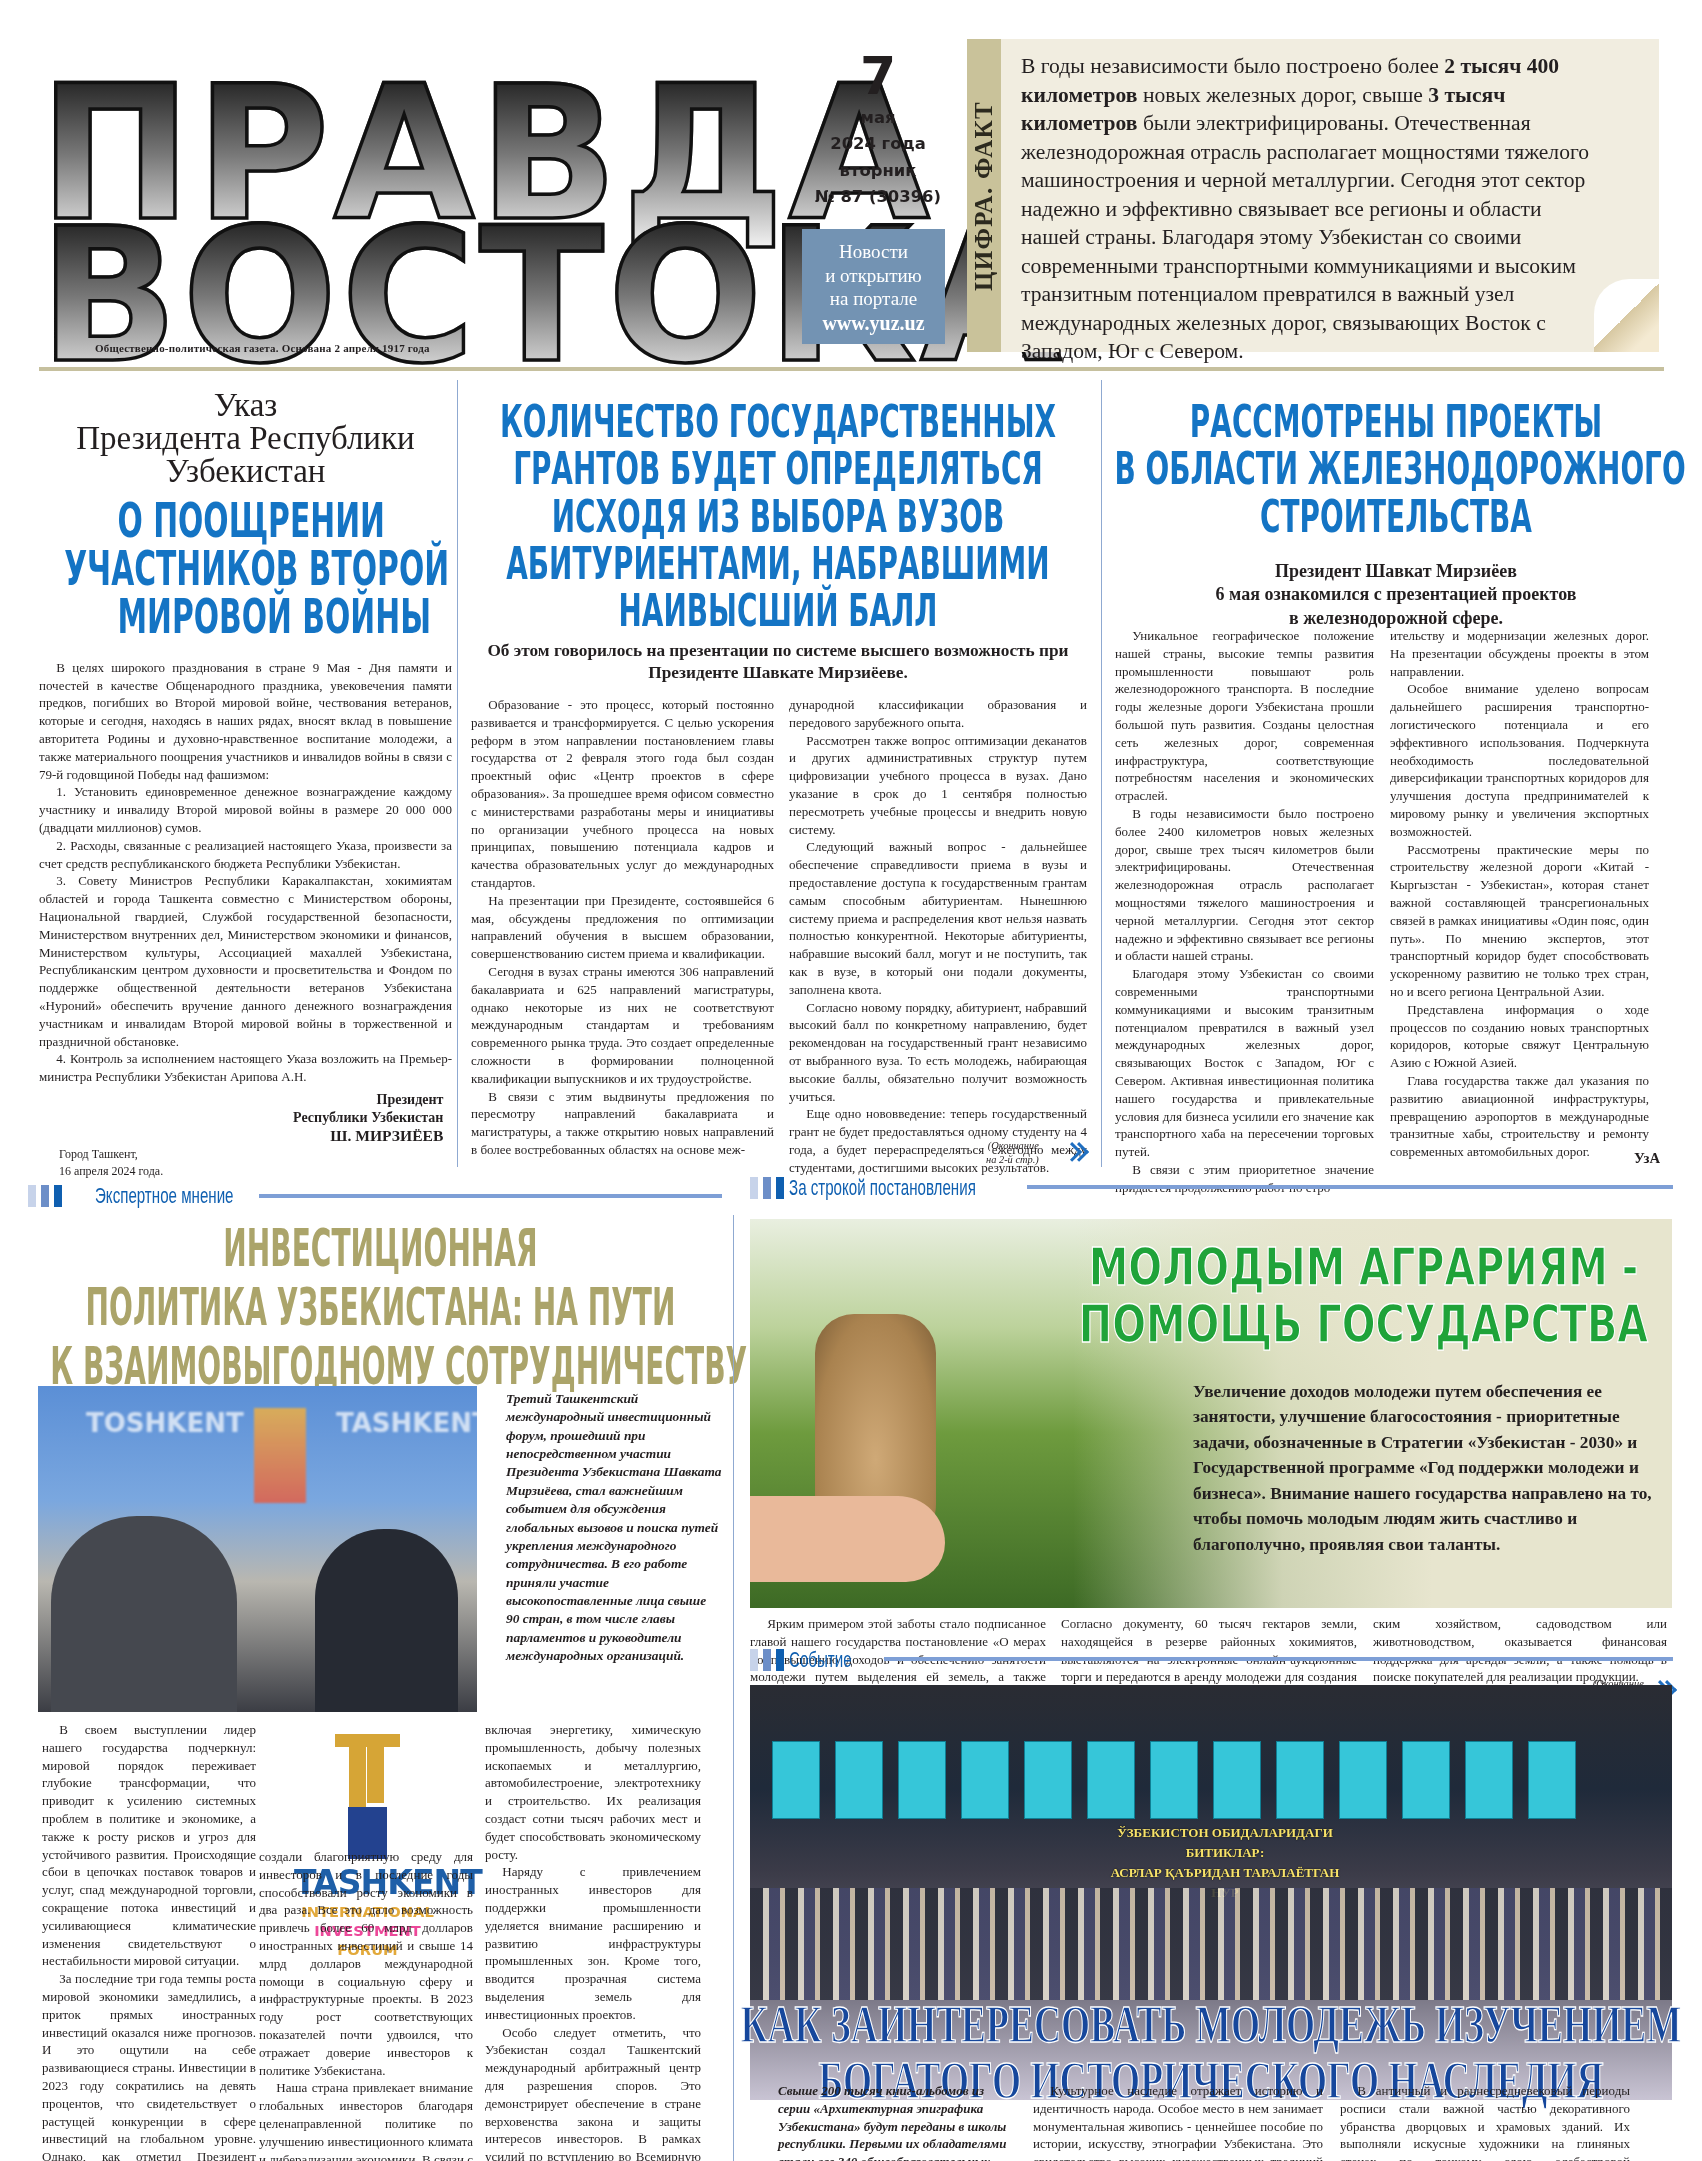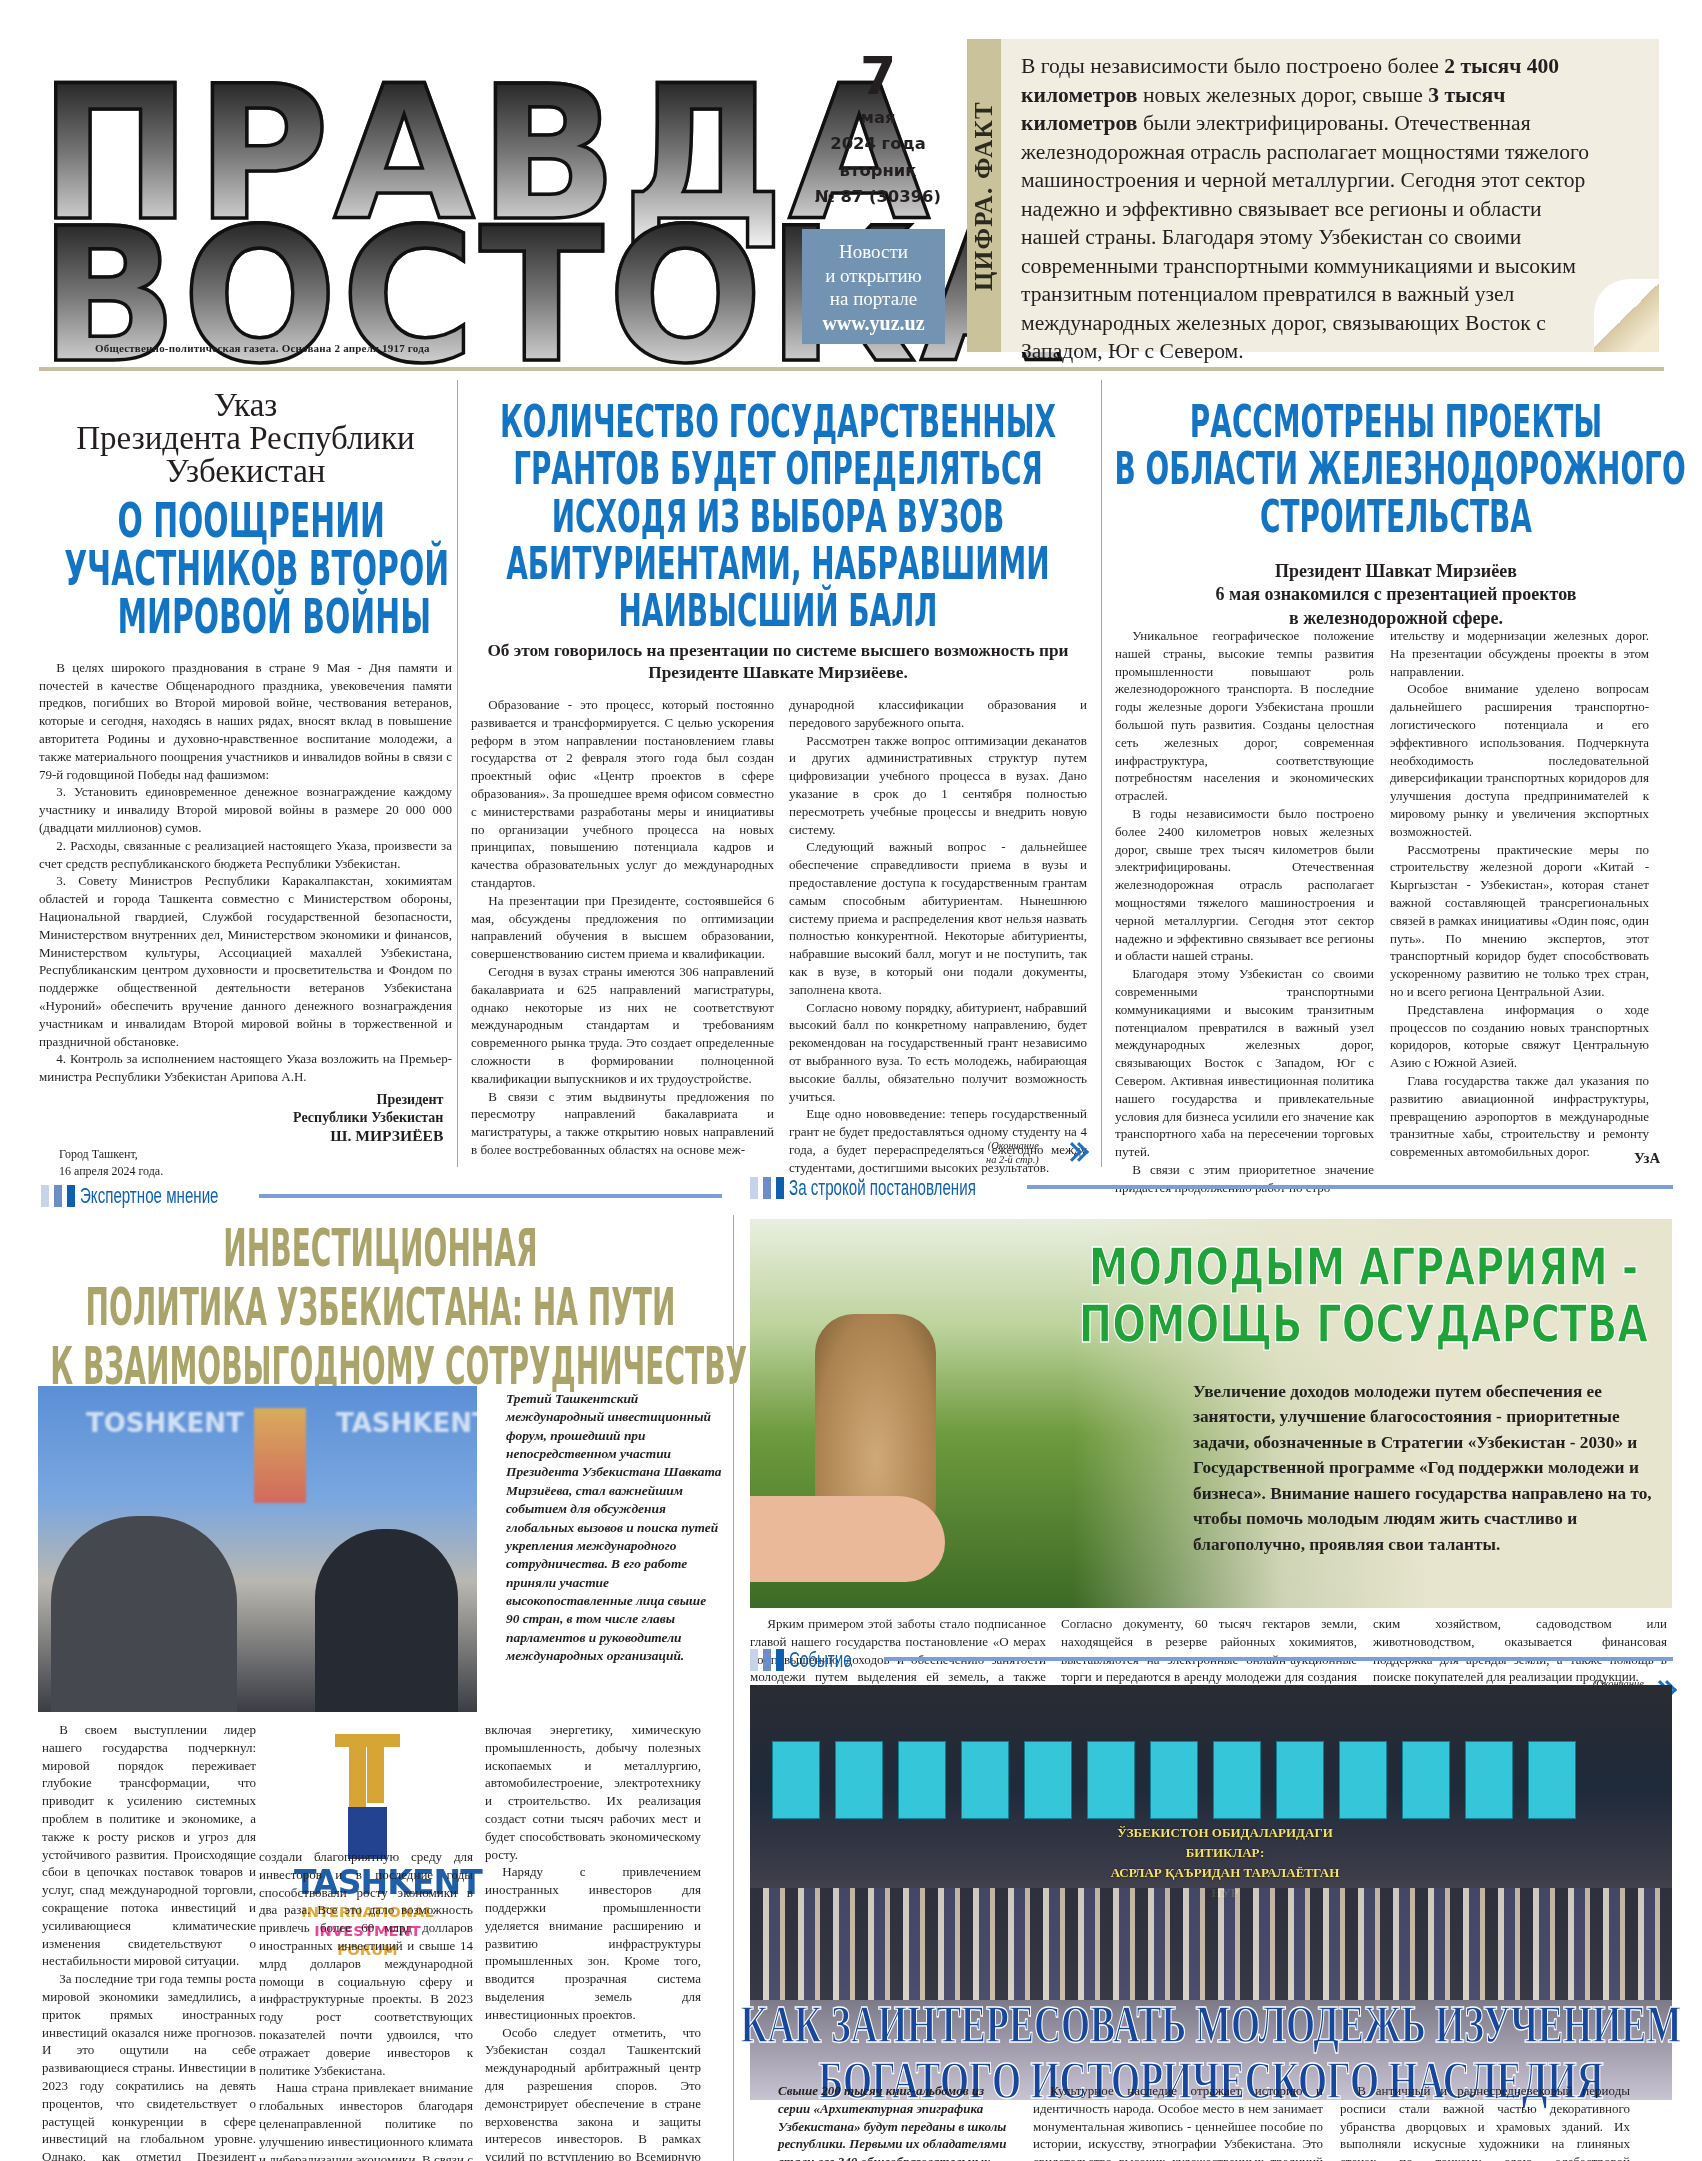--- a/index.html
+++ b/index.html
@@ -105,21 +105,21 @@
     <div>Президента Республики</div>
     <div>Узбекистан</div>
   </div>
   <div style="margin-top:7.8px; height:147px;">
     <div class="head-blue" style="font-size:48px; line-height:1.0;">О ПООЩРЕНИИ</div>
     <div class="head-blue" style="font-size:48px; line-height:1.0; margin-left:-86px; margin-right:-86px;">УЧАСТНИКОВ ВТОРОЙ</div>
     <div class="head-blue" style="font-size:48px; line-height:1.0;">МИРОВОЙ ВОЙНЫ</div>
   </div>
   <div class="body-txt" style="margin-top:16px;">
     <p>В целях широкого празднования в стране 9 Мая - Дня памяти и почестей в качестве Общенародного праздника, увековечения памяти предков, погибших во Второй мировой войне, чествования ветеранов, которые и сегодня, находясь в наших рядах, вносят вклад в повышение авторитета Родины и духовно-нравственное воспитание молодежи, а также материального поощрения участников и инвалидов войны в связи с 79-й годовщиной Победы над фашизмом:</p>
-    <p>3. Установить единовременное денежное вознаграждение каждому участнику и инвалиду Второй мировой войны в размере 20 000 000 (двадцати миллионов) сумов.</p>
+    <p>1. Установить единовременное денежное вознаграждение каждому участнику и инвалиду Второй мировой войны в размере 20 000 000 (двадцати миллионов) сумов.</p>
     <p>2. Расходы, связанные с реализацией настоящего Указа, произвести за счет средств республиканского бюджета Республики Узбекистан.</p>
     <p>3. Совету Министров Республики Каракалпакстан, хокимиятам областей и города Ташкента совместно с Министерством обороны, Национальной гвардией, Службой государственной безопасности, Министерством внутренних дел, Министерством экономики и финансов, Министерством культуры, Ассоциацией махаллей Узбекистана, Республиканским центром духовности и просветительства и Фондом по поддержке общественной деятельности ветеранов Узбекистана «Нуроний» обеспечить вручение данного денежного вознаграждения участникам и инвалидам Второй мировой войны в торжественной и праздничной обстановке.</p>
     <p>4. Контроль за исполнением настоящего Указа возложить на Премьер-министра Республики Узбекистан Арипова А.Н.</p>
   </div>
   <div style="text-align:right; font-weight:bold; font-size:14px; line-height:1.25; padding-right:8.6px; margin-top:5.2px;">
     <div>Президент</div>
     <div>Республики Узбекистан</div>
     <div style="font-size:15.6px;">Ш. МИРЗИЁЕВ</div>
   </div>
   <div style="font-family:Liberation Serif, serif; font-size:12px; line-height:1.45; margin-left:20px;">
@@ -181,21 +181,21 @@
   <div class="body-txt" style="position:absolute; left:275px; top:229px; width:259px;">
     <p style="text-indent:0">ительству и модернизации железных дорог. На презентации обсуждены проекты в этом направлении.</p>
     <p>Особое внимание уделено вопросам дальнейшего расширения транспортно-логистического потенциала и его эффективного использования. Подчеркнута необходимость последовательной диверсификации транспортных коридоров для улучшения доступа предпринимателей к мировому рынку и увеличения экспортных возможностей.</p>
     <p>Рассмотрены практические меры по строительству железной дороги «Китай - Кыргызстан - Узбекистан», которая станет важной составляющей трансрегиональных связей в рамках инициативы «Один пояс, один путь». По мнению экспертов, этот транспортный коридор будет способствовать ускоренному развитию не только трех стран, но и всего региона Центральной Азии.</p>
     <p>Представлена информация о ходе процессов по созданию новых транспортных коридоров, которые свяжут Центральную Азию с Южной Азией.</p>
     <p>Глава государства также дал указания по развитию авиационной инфраструктуры, превращению аэропортов в международные транзитные хабы, строительству и ремонту современных автомобильных дорог.</p>
   </div>
 </div>
 <div style="position:absolute; left:1634px; top:1150px; font-weight:bold; font-size:14.7px;">УзА</div>
 
-<div class="sec-head" style="left:41px; top:1184px;">
+<div class="sec-head" style="left:28px; top:1184px;gap:28px;">
   <div class="sec-bars">
       <i></i>
       <i></i>
       <i></i>
     </div>
   <span class="sec-label">Экспертное мнение</span>
 </div>
 <div class="sec-line" style="left:259px; top:1194px; width:463px;"></div>
 
 <div class="col" style="left:39px; top:1219px; width:683px;">

